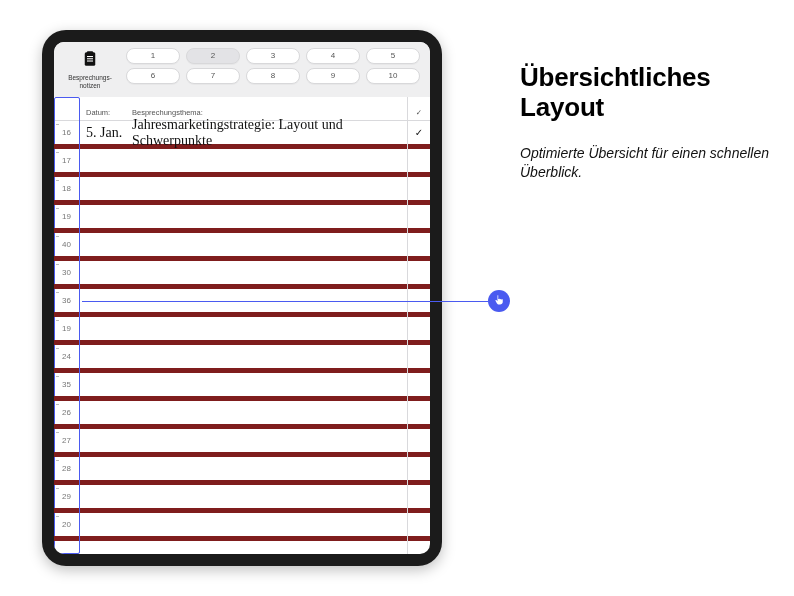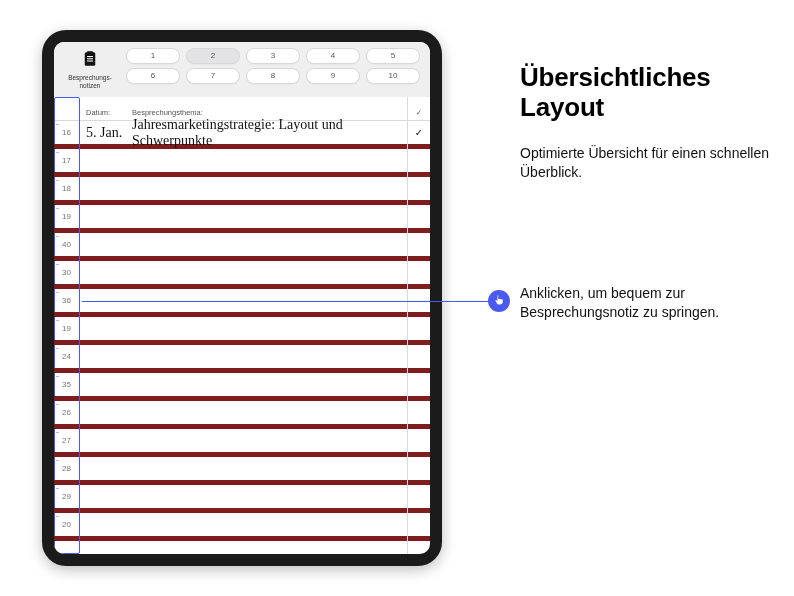--- a/index.html
+++ b/index.html
@@ -204,21 +204,21 @@
     margin: 12px 0 22px 0;
     color: #000;
     letter-spacing: -0.2px;
   }
   .right-text p {
     font-size: 14px;
     line-height: 19px;
     margin: 0 0 16px 0;
     color: #111;
   }
-  .right-text .gap-upper { margin-top: 12px; }
+  .right-text .gap-upper { margin-top: 12px; font-style: italic; }
   .right-text .jump-note {
     position: absolute;
     top: 234px;
     left: 0;
     width: 250px;
   }
 
 </style>
 </head>
 <body>
@@ -378,14 +378,13 @@
   <span>
     <svg viewBox="0 0 24 24" fill="#ffffff">
       <path d="M9 3 C9 2 10.5 2 10.5 3 L10.5 10 L12 10 C12 9 13.5 9 13.5 10 L13.5 10.5 L15 10.5 C15 9.5 16.5 9.5 16.5 10.5 L16.5 11 L18 11 C18 10 19.5 10 19.5 11 L19.5 16 C19.5 19 17 21 14 21 L12 21 C10 21 8.7 20 7.7 18.3 L5 13.5 C4.4 12.4 5.8 11.3 6.7 12.2 L9 14.5 Z"></path>
     </svg>
   </span>
 </div>
 
 <div class="right-text">
   <h1>Übersichtliches Layout</h1>
   <p class="gap-upper">Optimierte Übersicht für einen schnellen Überblick.</p>
-  <p class="jump-note">Anklicken, um bequem zur Besprechungsnotiz zu springen.</p>
 </div>
 
 </body></html>

